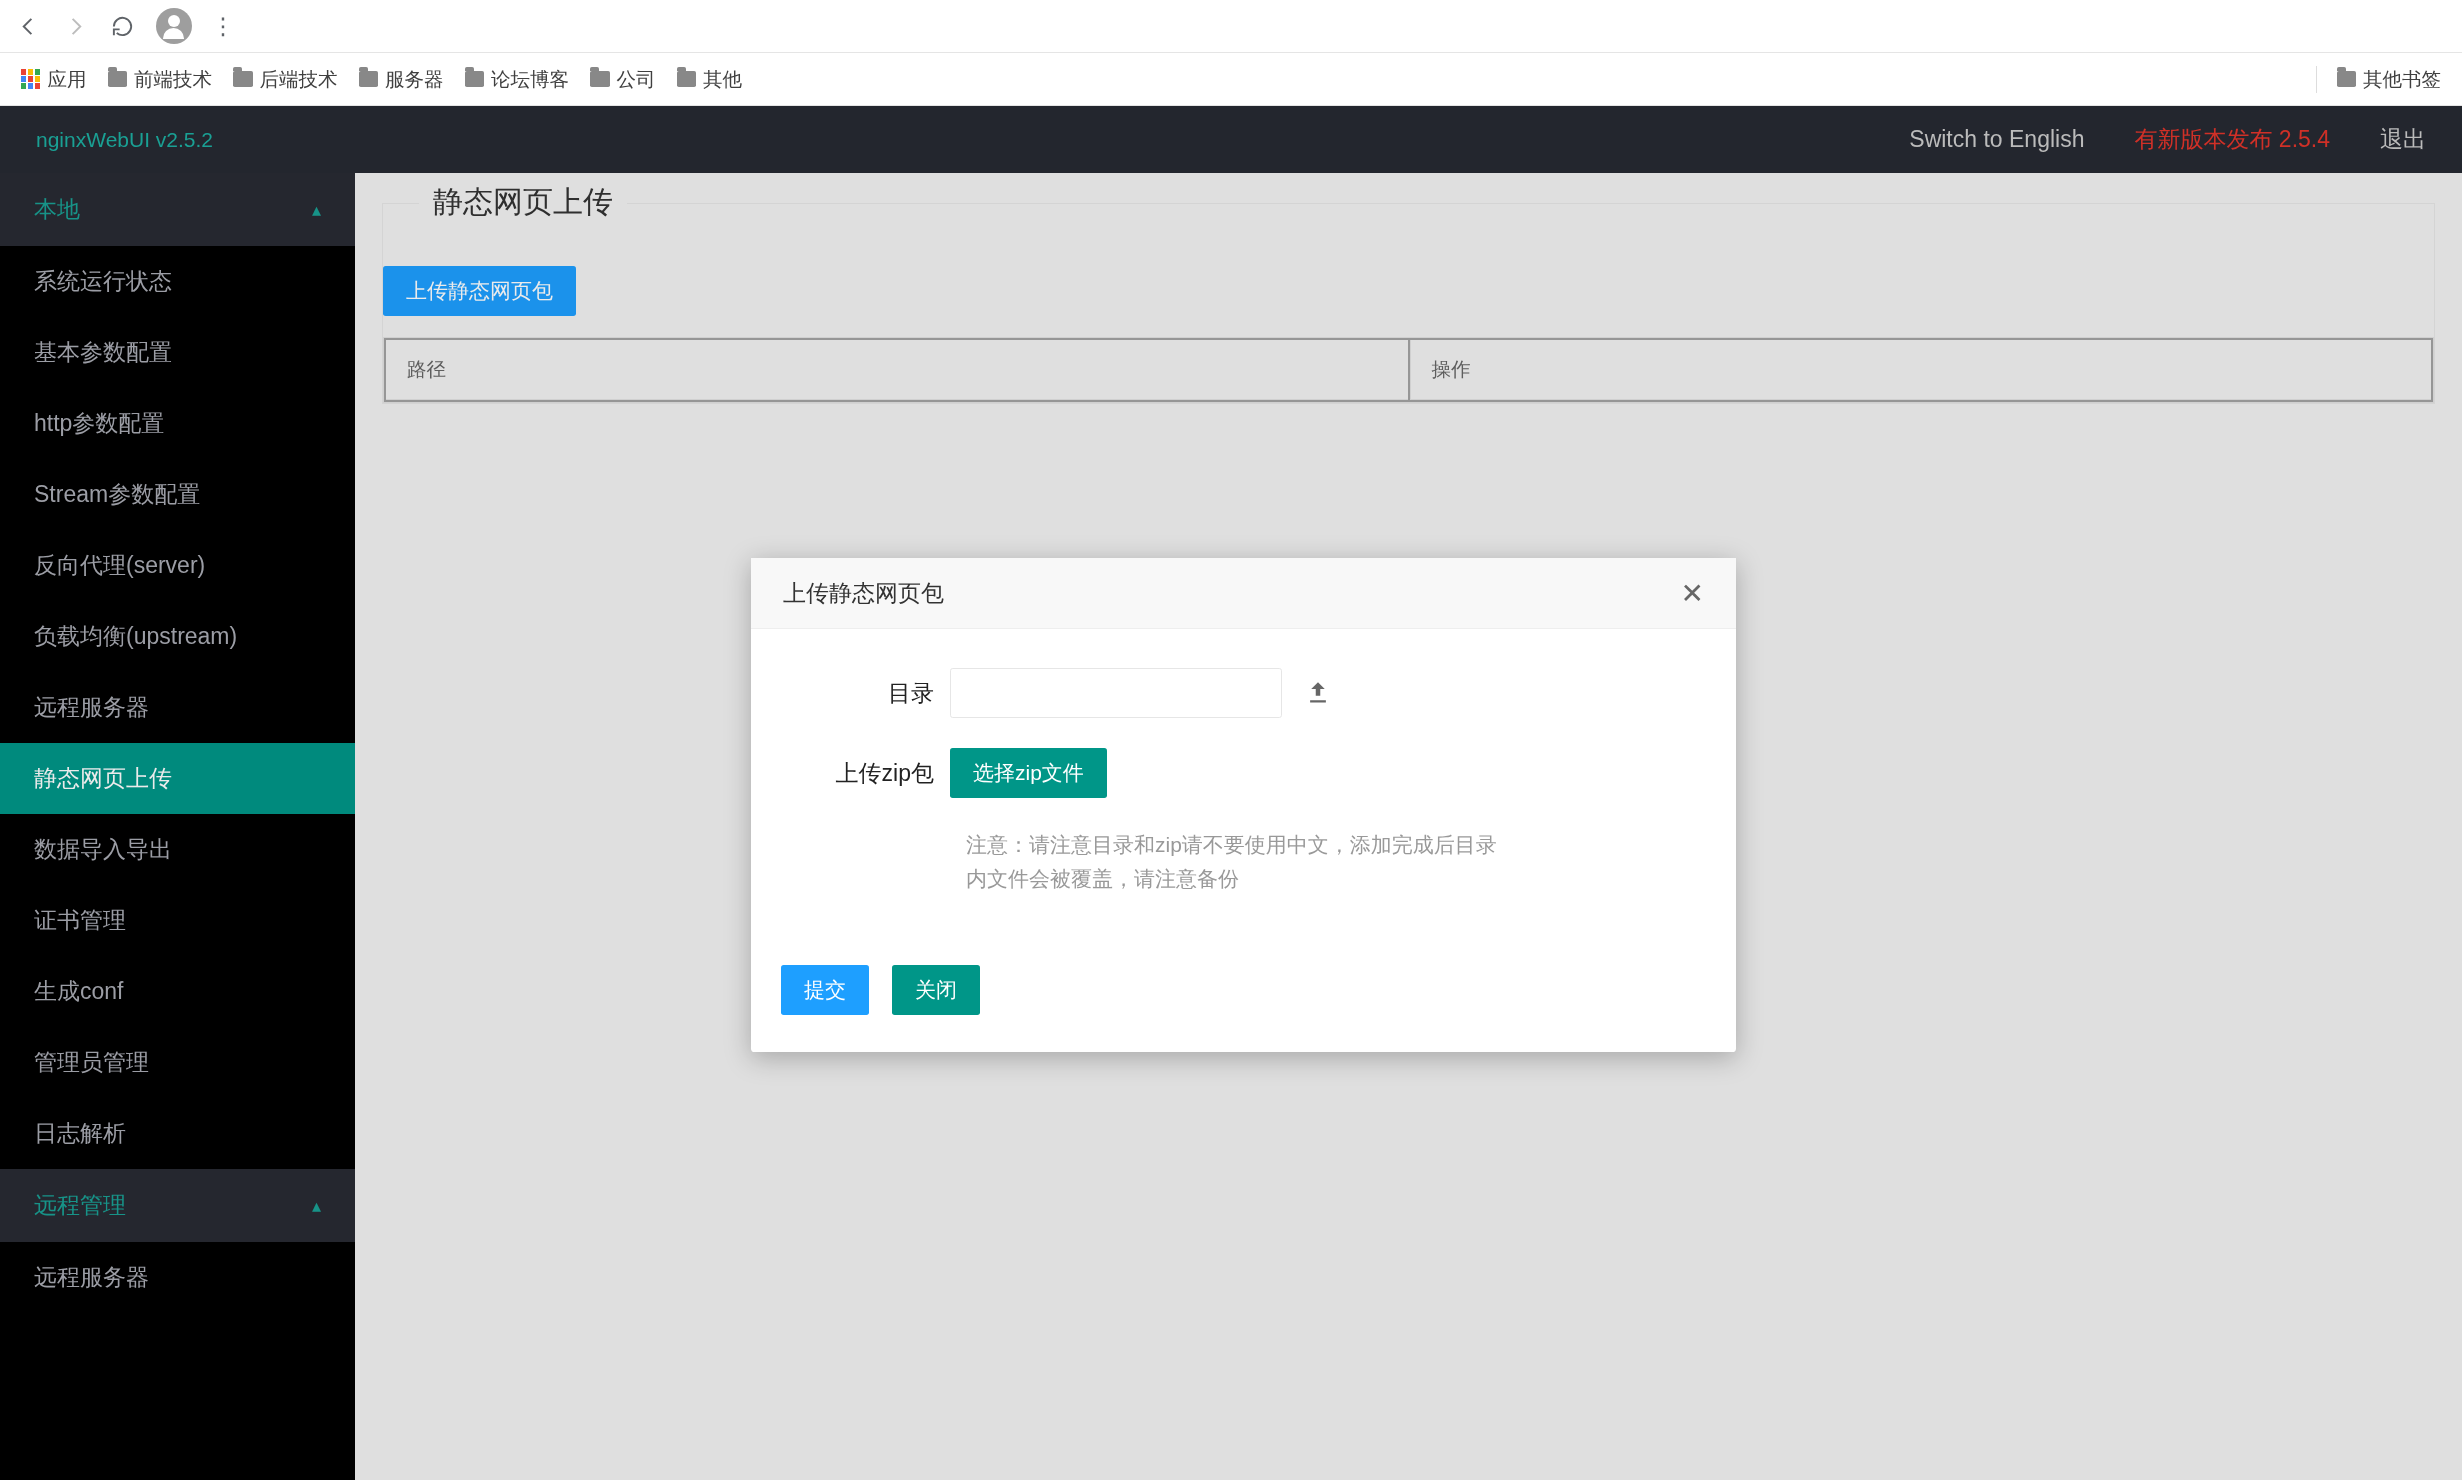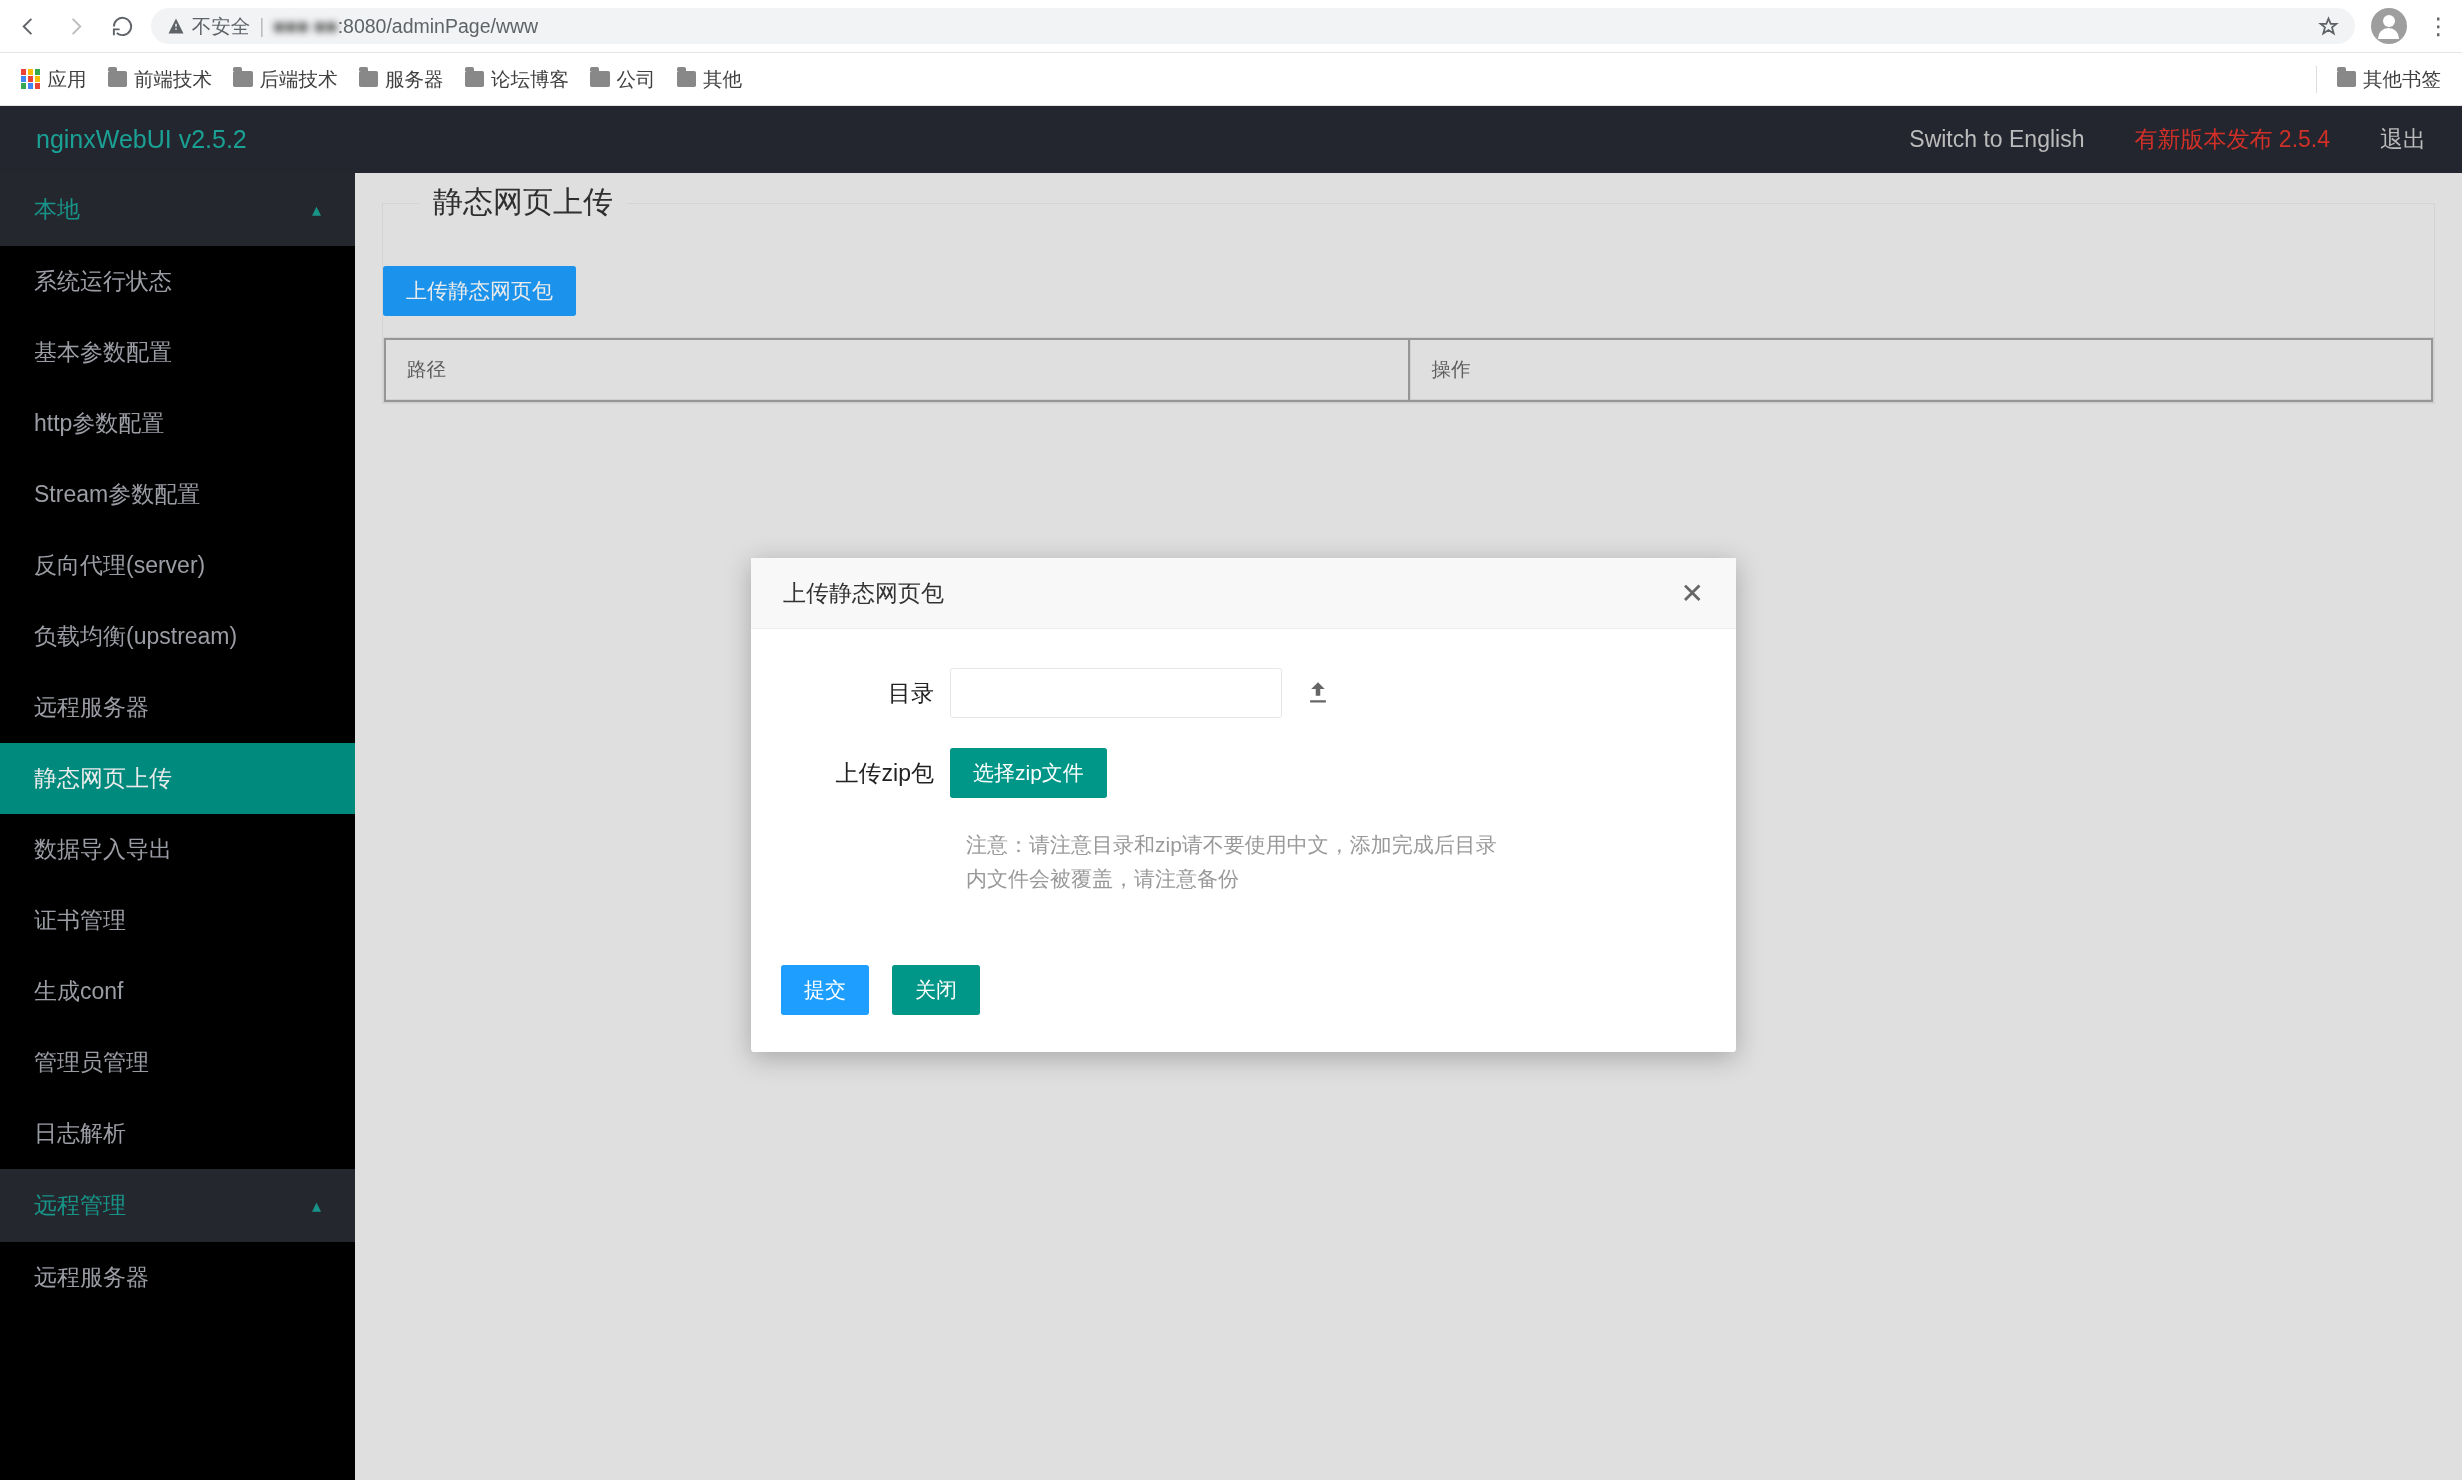--- a/index.html
+++ b/index.html
@@ -27,21 +27,21 @@
 .apps-icon span:nth-child(5){background:#ea4335;} .apps-icon span:nth-child(6){background:#fbbc05;}
 .apps-icon span:nth-child(7){background:#34a853;} .apps-icon span:nth-child(8){background:#4285f4;}
 .apps-icon span:nth-child(9){background:#ea4335;}
 .bm-item { display:flex; align-items:center; gap:7px; cursor:pointer; }
 .folder-ico { width:19.5px; height:16px; background:#888; border-radius:1.8px; position:relative; }
 .folder-ico::before { content:""; position:absolute; top:-3.6px; left:0; width:9px; height:3.6px; background:#888; border-radius:1.8px 1.8px 0 0;}
 .bm-right { margin-left:auto; display:flex; align-items:center; gap:16px; border-left:0.9px solid #ddd; padding-left:19.5px;}
 
 
 .app-header { height: 67px; background: #23262E; display:flex; align-items:center; padding: 0 36px; color:#aaa; font-size:23px;}
-.app-header .brand { color:#1aa094; font-size:25px; }
+.app-header .brand { color:#1aa094; font-size:21px; }
 .app-header .right { margin-left:auto; display:flex; gap:50px; align-items:center;}
 .app-header .ver-link { color:#d03027; }
 .app-header .link { color:#bbb; cursor:pointer; }
 
 
 .app-body { display:flex; height: calc(100% - 174px); position:relative; }
 .sidebar { width: 355px; background:#000000; color:#bdbdbd; font-size:23px; }
 .side-group { height:73px; display:flex; align-items:center; padding: 0 34px; background:#292B34; color:#1aa094; cursor:pointer; }
 .side-group .chev { margin-left:auto; font-size:18px; }
 .side-item { height:71px; display:flex; align-items:center; padding:0 34px; cursor:pointer; color:#a9abb3; }
@@ -86,36 +86,20 @@
   <div class="nav-arrow disabled">
     <svg width="23" height="23" viewBox="0 0 24 24" fill="none" stroke="#bdbdbd" stroke-width="2">
         <path d="M9 4l8 8-8 8"></path>
       </svg>
   </div>
   <div class="reload">
     <svg width="23" height="23" viewBox="0 0 24 24" fill="none" stroke="#5f6368" stroke-width="2">
         <path d="M3 12a9 9 0 1 1 3 6.7"></path>
         <path d="M3 21v-6h6"></path>
       </svg>
-  </div>
-  <div class="url-bar">
-    <span class="insecure">
-      <svg width="18" height="18" viewBox="0 0 24 24" fill="#5f6368">
-          <path d="M12 2L2 22h20L12 2zm1 15h-2v-2h2v2zm0-4h-2V9h2v4z"></path>
-        </svg>
-      <span>不安全</span>
-    </span>
-    <span class="sep">|</span>
-    <span class="url-blur">■■■ ■■</span>
-    <span>:8080/adminPage/www</span>
-    <span class="star">
-      <svg width="21" height="21" viewBox="0 0 24 24" fill="none" stroke="#5f6368" stroke-width="2">
-          <path d="M12 3l2.5 6H21l-5 4 2 7-6-4-6 4 2-7-5-4h6.5z"></path>
-        </svg>
-    </span>
   </div>
   <div class="avatar-circle"></div>
   <div class="kebab">⋮</div>
 </div>
 
 <div class="bookmark-bar">
   <div class="bm-item">
     <span class="apps-icon">
         <span></span>
         <span></span>

